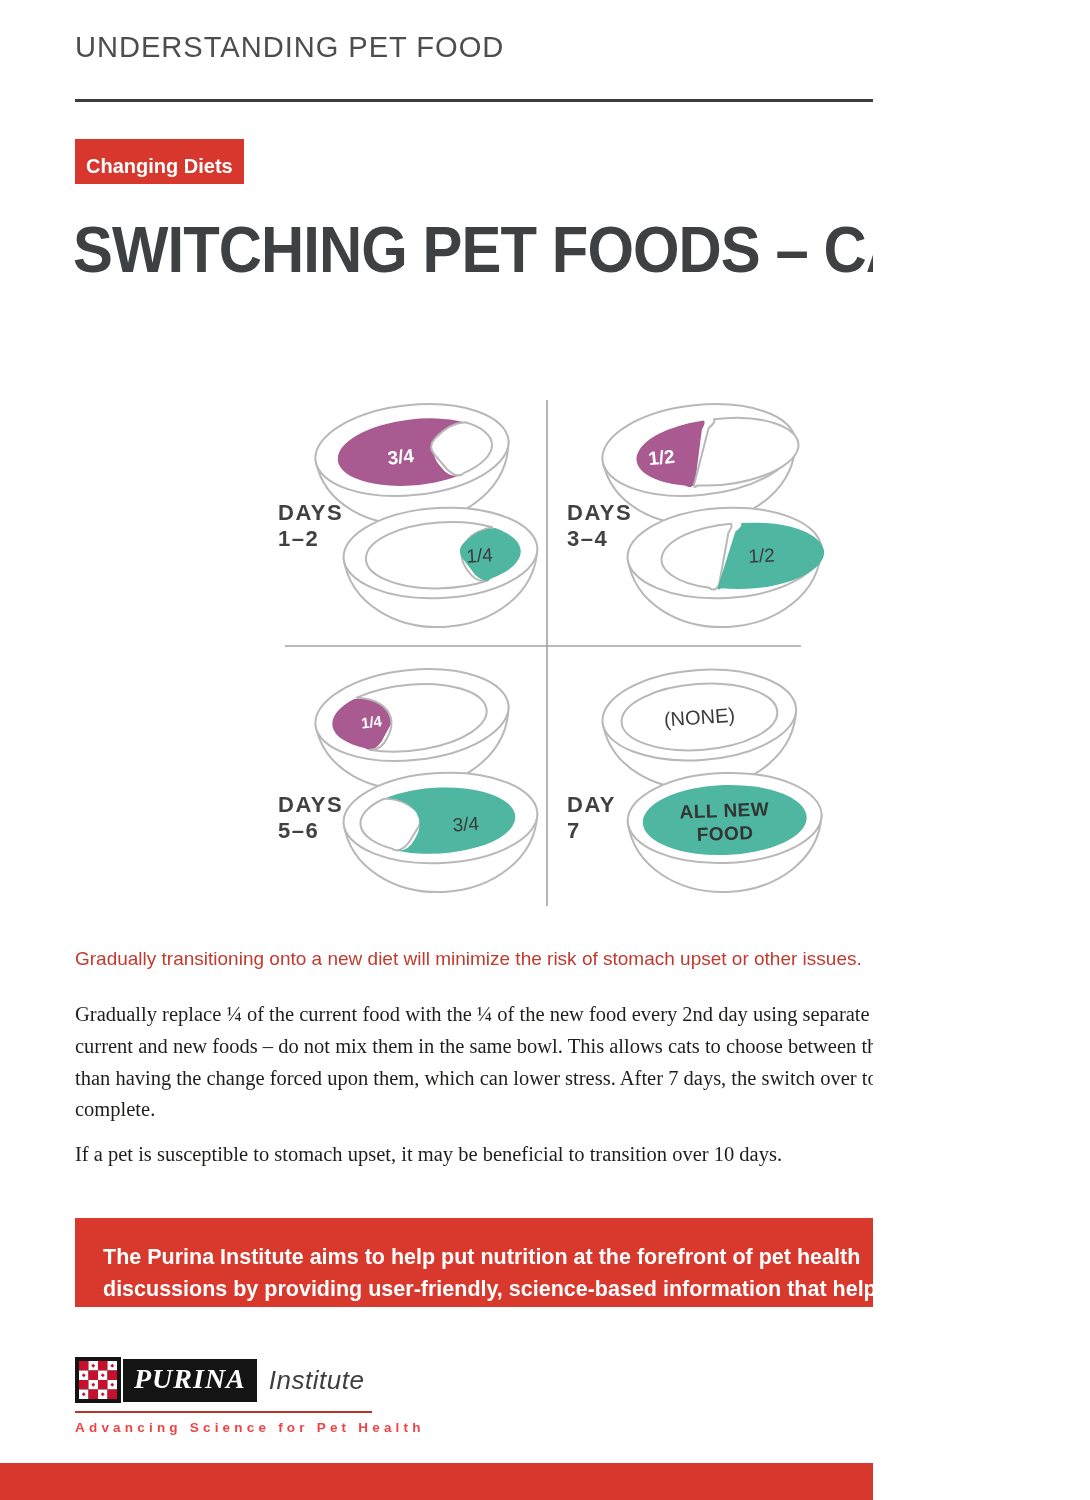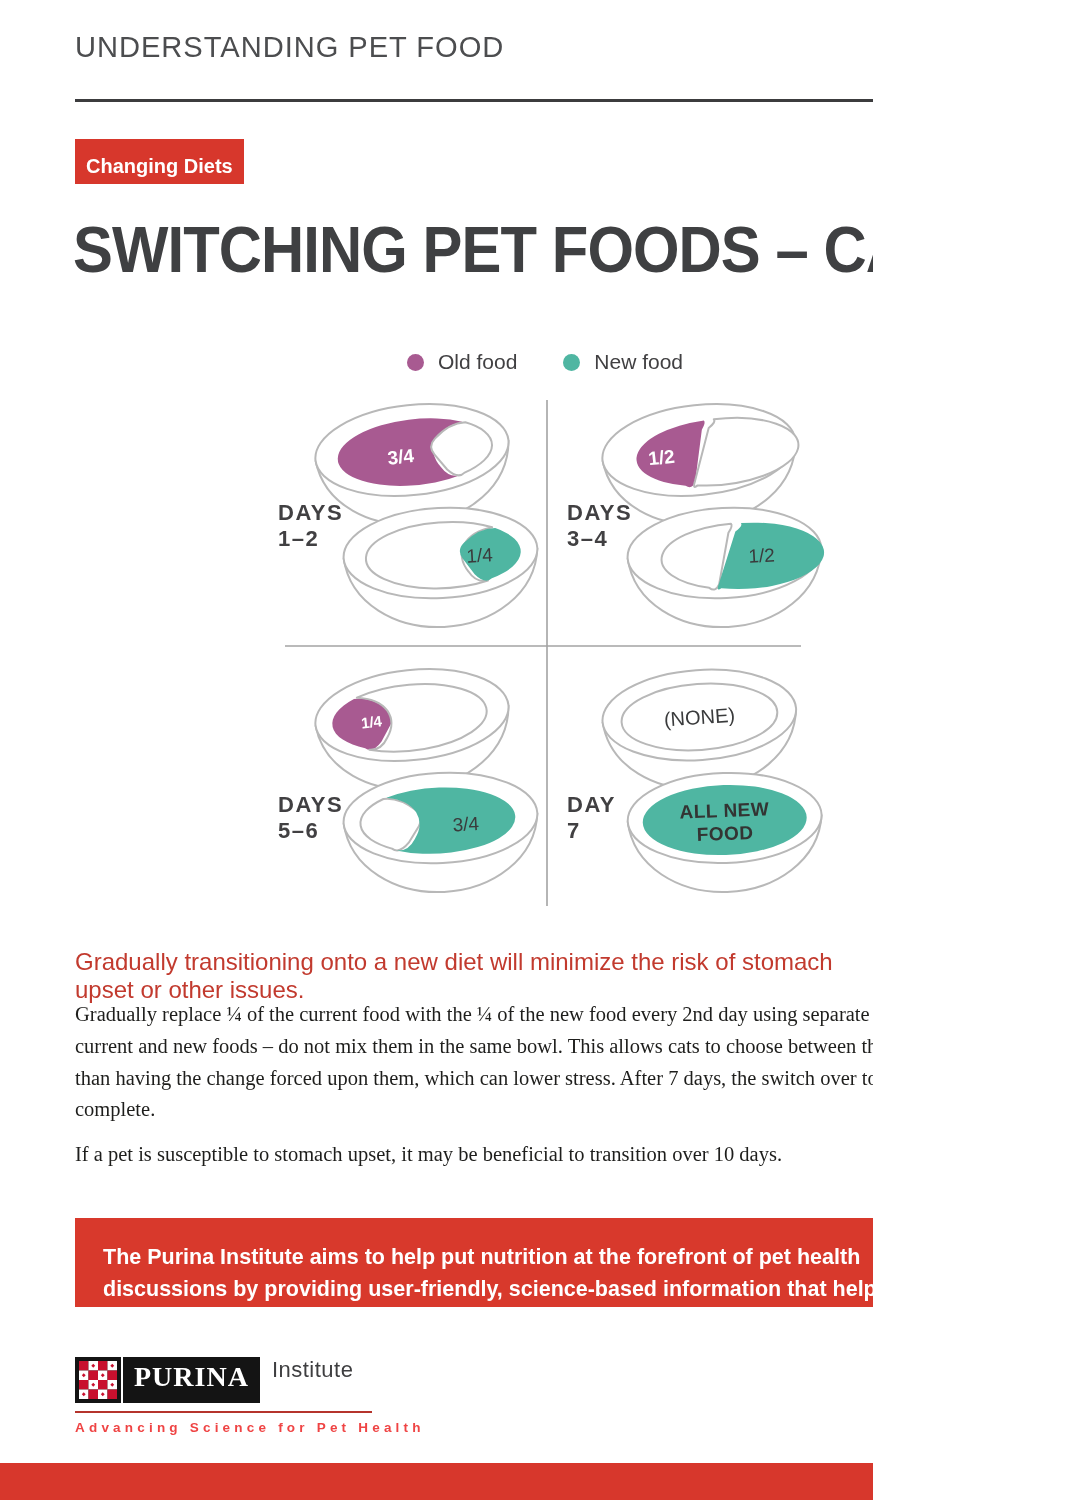--- a/index.html
+++ b/index.html
@@ -23,35 +23,35 @@
   .dot-old{background:#a85a91;}
   .dot-new{background:#4fb6a2;}
 
   .diagram{position:absolute;left:265px;top:388px;}
   .diagram text{font-family:"Liberation Sans",sans-serif;}
   .qlabel{font-weight:bold;font-size:22px;fill:#414042;letter-spacing:1.5px;}
   .frac-light{fill:#ffffff;font-weight:bold;font-size:19px;text-anchor:middle;}
   .frac-dark{fill:#3a3b3c;font-size:19px;text-anchor:middle;}
   .bowl-caption{fill:#333433;font-weight:bold;font-size:19px;text-anchor:middle;letter-spacing:0.5px;}
 
-  .highlight{position:absolute;left:75px;top:948px;font-size:24px;color:#c23a2e;}
+  .highlight{position:absolute;left:75px;top:948px;font-size:19px;color:#c23a2e;}
 
   .body-text{position:absolute;left:75px;top:999px;width:948px;
         font-family:"Liberation Serif",serif;font-size:20.5px;color:#1e1e1c;line-height:1.55;}
   .body-text p{margin:0 0 13px 0;}
 
   .banner{position:absolute;left:75px;top:1218px;width:940px;height:89px;box-sizing:border-box;
         background:#d8392c;color:#ffffff;font-weight:bold;font-size:21.5px;line-height:1.5;
         padding:23px 58px 0 28px;}
 
   .logo-block{position:absolute;left:75px;top:1357px;}
-  .logo-row{display:flex;}
+  .logo-row{display:flex;align-items:center;font-style:italic;}
   .purina-box{background:#141414;color:#ffffff;font-family:"Liberation Serif",serif;font-weight:bold;
         font-size:28px;letter-spacing:1px;padding:4px 11px 7px 11px;margin-left:2px;}
-  .institute{font-size:22px;color:#3e3e40;margin-left:12px;letter-spacing:0.5px;}
+  .institute{font-size:26px;color:#3e3e40;margin-left:12px;letter-spacing:0.5px;}
   .logo-rule{width:297px;height:2px;background:#b5342c;margin-top:8px;}
   .tagline{margin-top:7px;font-size:13.5px;letter-spacing:4.2px;color:#ef4444;font-weight:bold;white-space:nowrap;}
 
   .footer{position:absolute;left:0;bottom:0;width:1090px;height:37px;background:#d7372c;
         box-sizing:border-box;display:flex;align-items:center;justify-content:flex-end;
         color:#ffffff;font-size:16px;letter-spacing:0.5px;font-weight:bold;}
 </style>
 </head>
 <body>
 
@@ -73,30 +73,20 @@
       <path d="M-28,12 L28,12 L22,30 Q0,37 -22,30 Z" fill="#2e2e30"></path>
     </svg>
   </div>
 
   <div class="header-rule"></div>
 
   <div class="badge">Changing Diets</div>
 
   <div class="main-title">SWITCHING PET FOODS – CATS</div>
 
-  <div class="legend">
-    <div class="legend-item">
-      <span class="dot dot-old"></span>
-      <span>Old food</span>
-    </div>
-    <div class="legend-item">
-      <span class="dot dot-new"></span>
-      <span>New food</span>
-    </div>
-  </div>
 
   <div class="diagram">
     <svg width="570" height="530" viewBox="0 0 570 530">
       <defs>
         <g id="bowl-body">
           <path d="M3,50 C7,96 52,124 100,124 C148,124 193,96 197,50" fill="#ffffff" stroke="#b8b8b8" stroke-width="2"></path>
           <ellipse cx="100" cy="50" rx="97" ry="45" fill="#ffffff" stroke="#b8b8b8" stroke-width="2"></ellipse>
         </g>
         <path id="lobe-3ql" d="M153,27 A78,33 0 1 0 146,80 Q134,82 127,70 Q117,56 124,43 Q132,30 153,27 Z"></path>
         <path id="lobe-1qr" d="M124,41 Q140,27 156,28 A78,33 0 0 1 150,78 Q143,84 133,73 L122,57 Q116,48 124,41 Z"></path>

